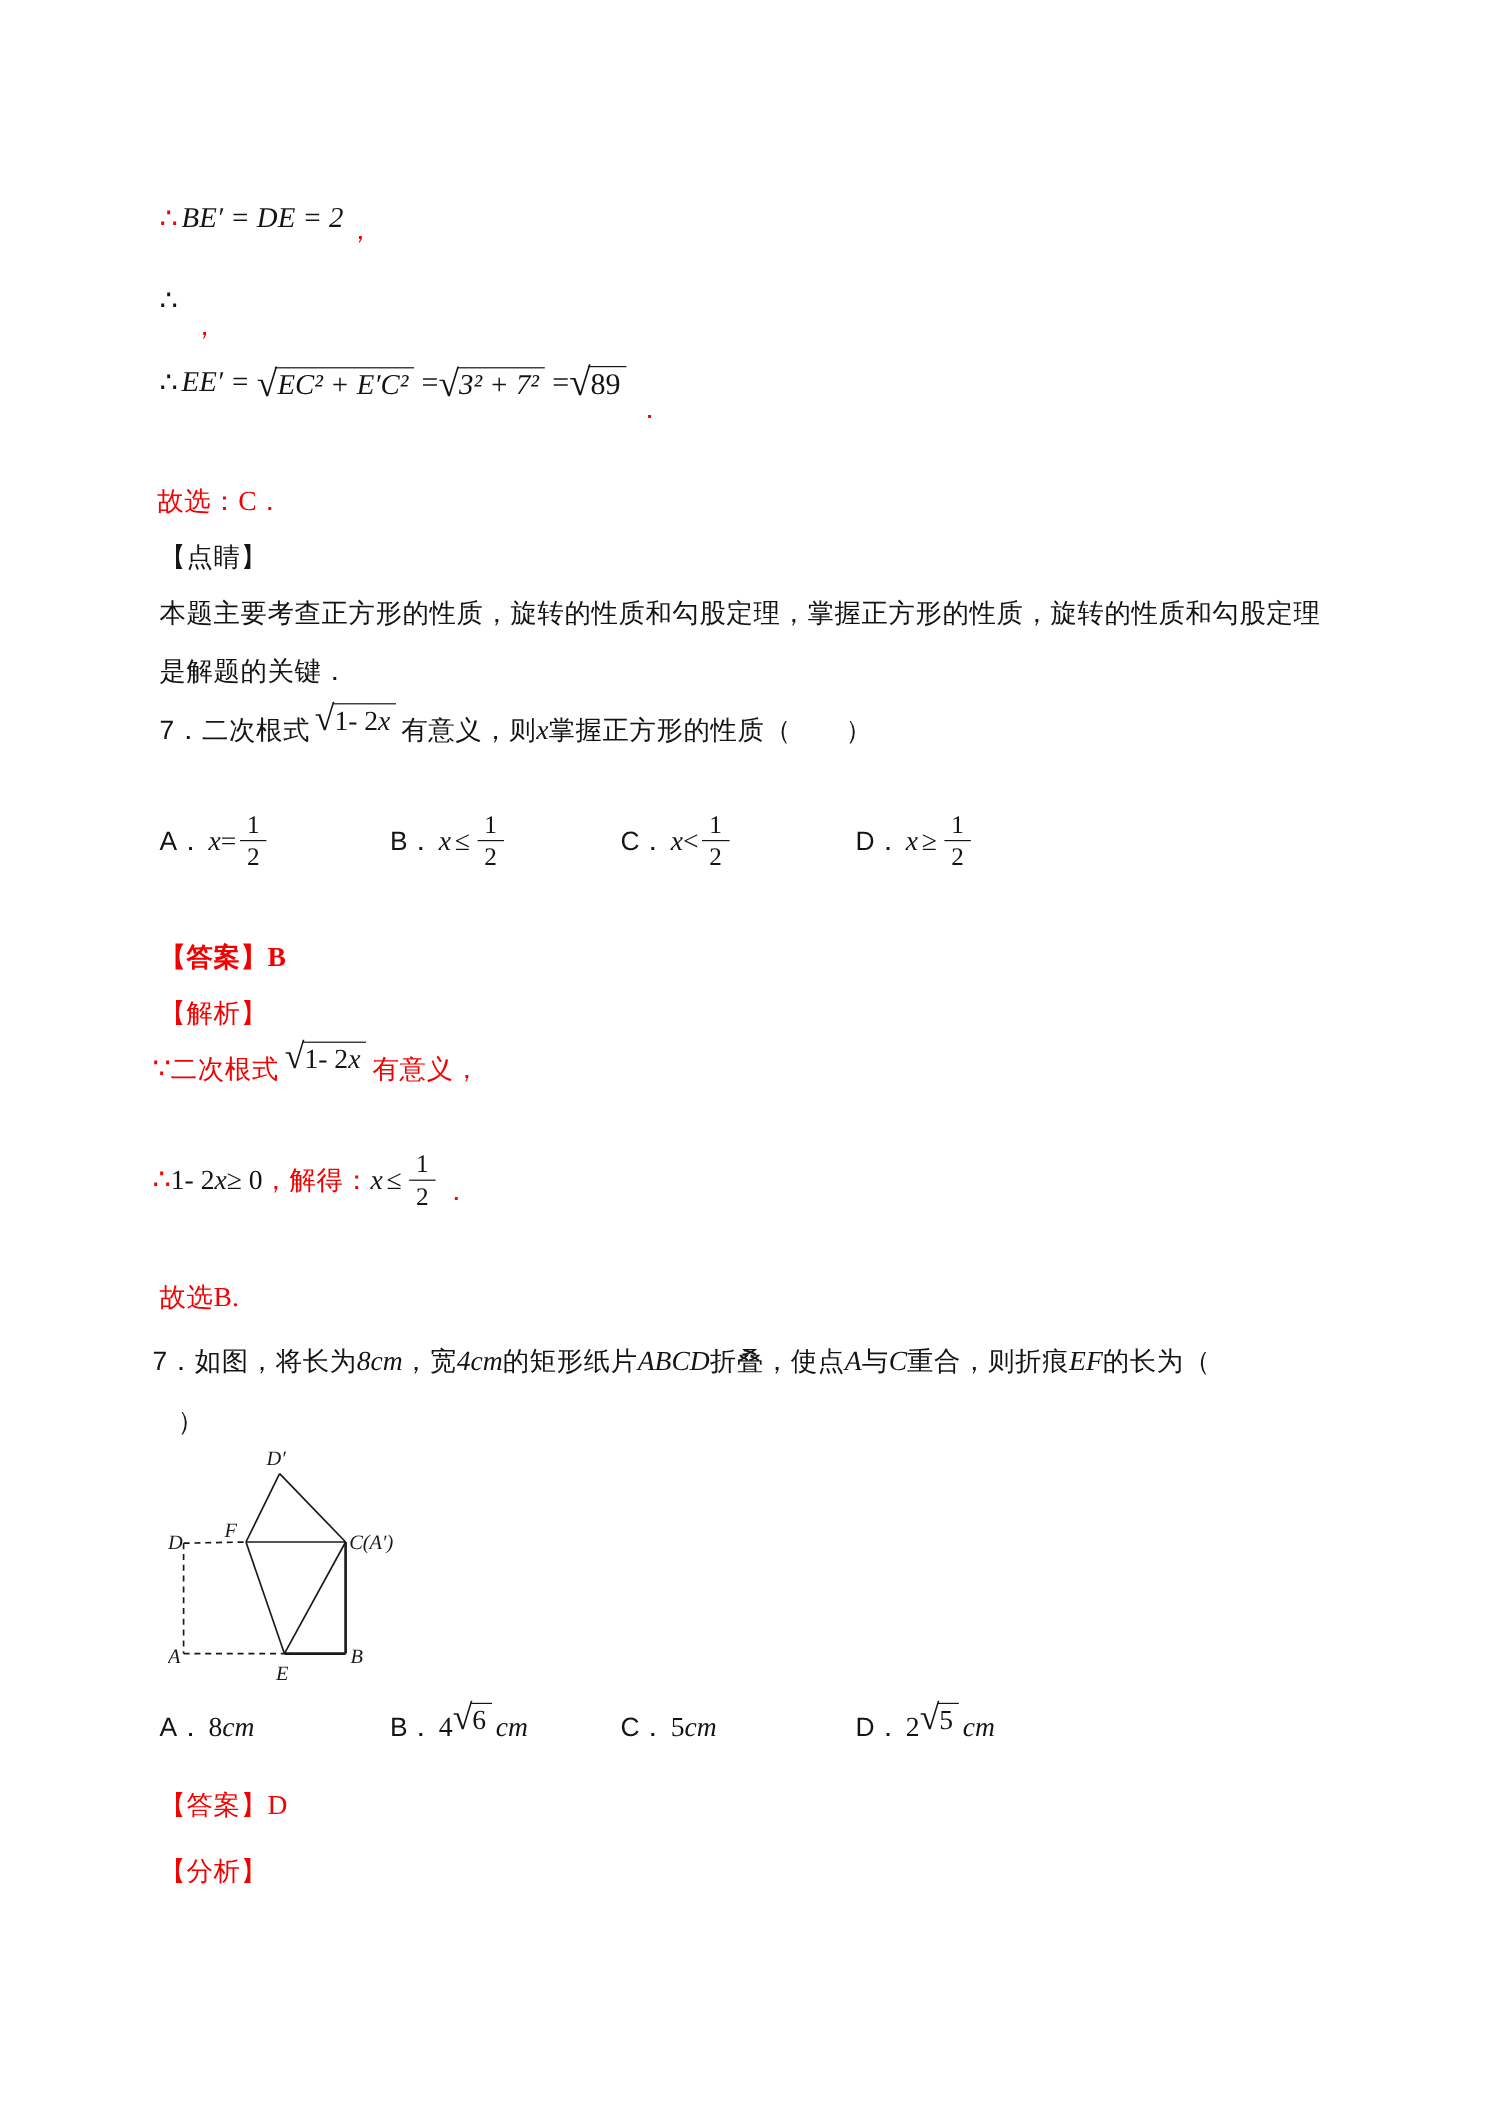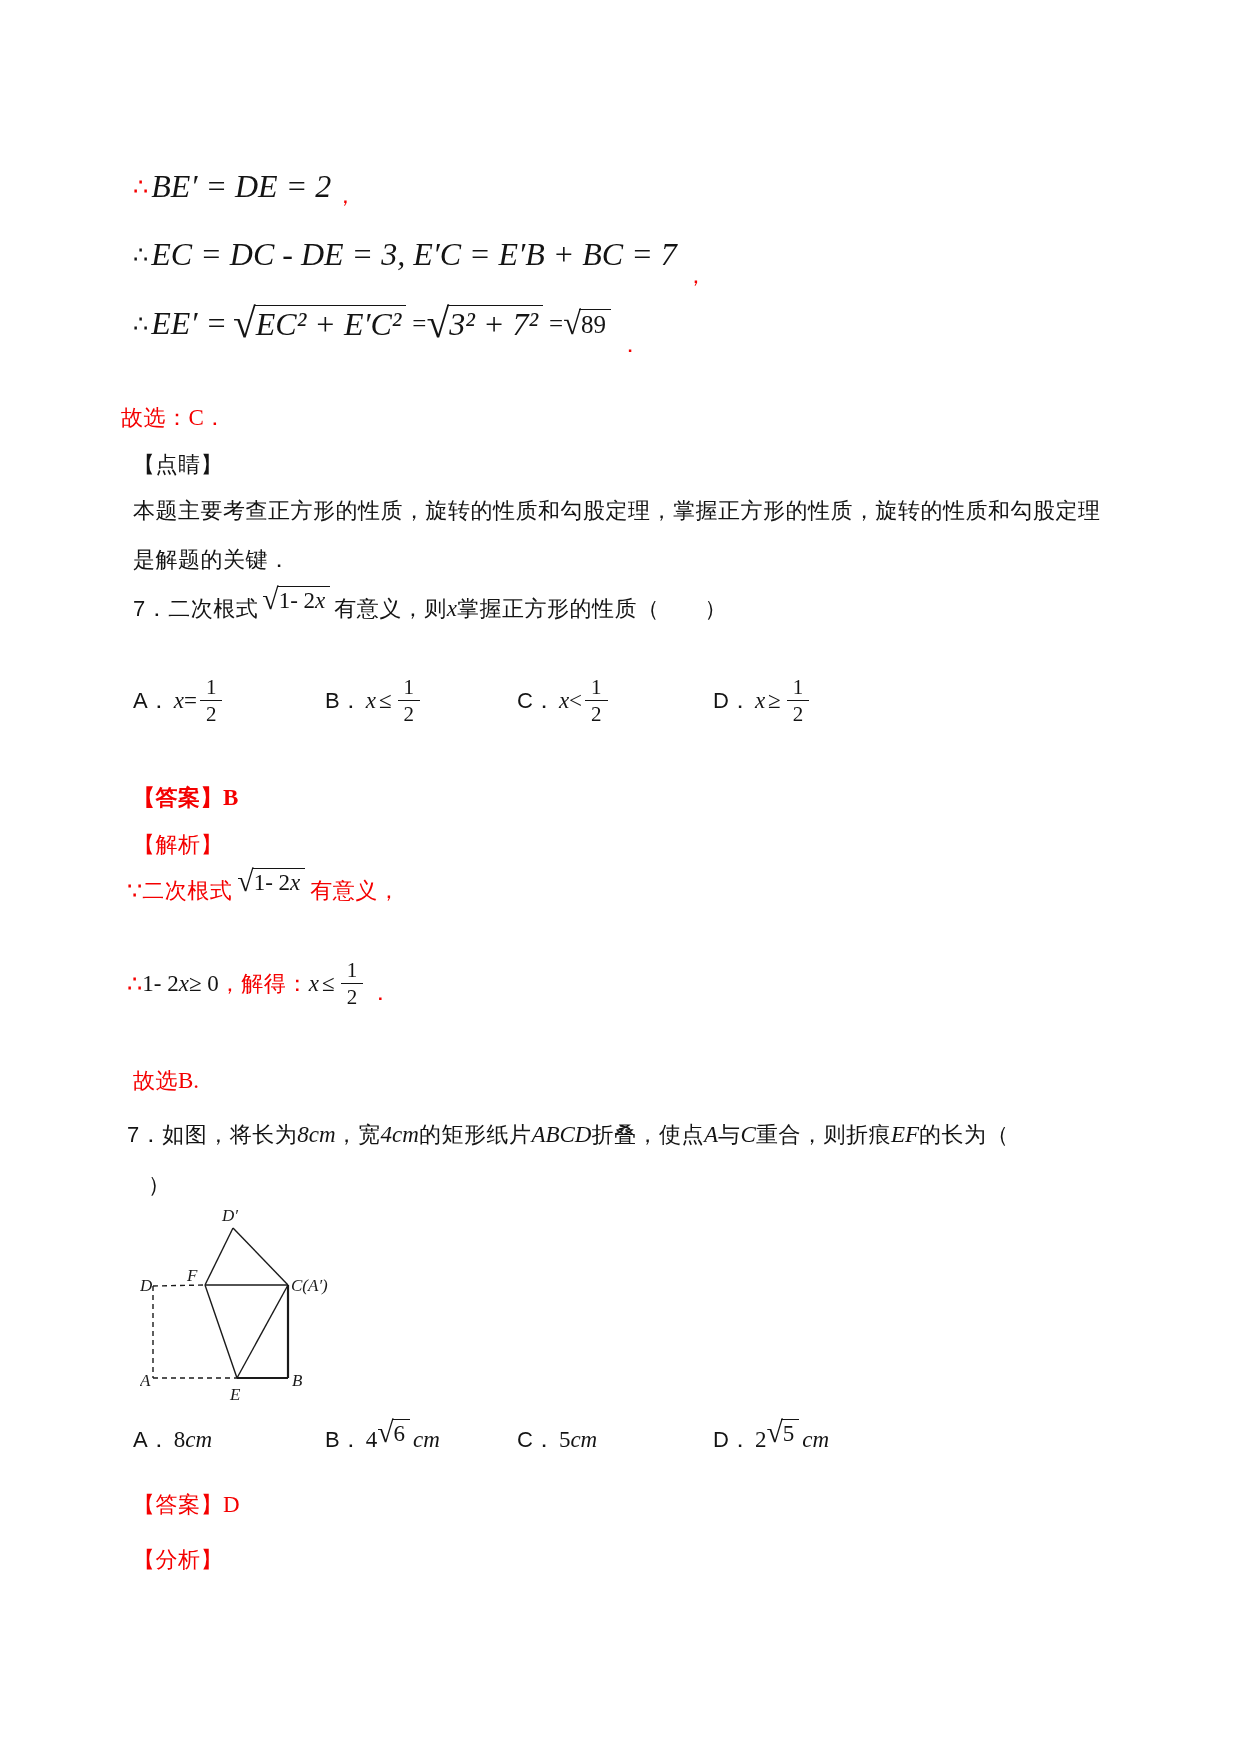--- a/index.html
+++ b/index.html
@@ -6,21 +6,21 @@
   html,body { background:#ffffff; }
   body {
     width:1240px; height:1754px; position:relative;
     font-family:"Liberation Sans", sans-serif;
     color:#141414;
   }
   .line { position:absolute; white-space:nowrap; }
   .flexline { display:flex; align-items:center; }
   .cn { font-size:22px; line-height:1.35; letter-spacing:0.5px; }
   .red { color:#f40000; }
-  .m  { font-family:"Liberation Serif", serif; font-style:italic; font-size:32px; }
+  .m  { font-family:"Liberation Serif", serif; font-style:italic; font-size:24px; }
   .mu { font-family:"Liberation Serif", serif; font-style:normal; font-size:25px; }
   .m23 { font-family:"Liberation Serif", serif; font-style:italic; font-size:23px; }
   .mu23 { font-family:"Liberation Serif", serif; font-style:normal; font-size:23px; }
   .tf { font-family:"Liberation Serif", serif; font-style:normal; font-size:24px; margin-right:3px; }
   
   .rad { display:inline-flex; align-items:flex-start; white-space:nowrap; }
   .rsign { font-size:1.3em; line-height:0.9; font-style:normal; }
   .rbar { border-top:1.6px solid currentColor; padding:2px 5px 0 2px; margin-left:-2px; line-height:1.05; }
   .raise8 { position:relative; top:-9px; }
   .raise5 { position:relative; top:-7px; }
@@ -42,21 +42,20 @@
 <body>
 
 <div class="line flexline" style="top:168px; left:133px;">
   <span class="tf red">∴</span>
   <span class="m">BE′ = DE = 2</span>
   <span class="cn red shift1">，</span>
 </div>
 
 <div class="line flexline" style="top:236px; left:133px;">
   <span class="tf">∴</span>
-  <span class="m">EC = DC - DE = 3, E′C = E′B + BC = 7</span>
   <span class="cn red shift2">，</span>
 </div>
 
 <div class="line flexline" style="top:305px; left:133px;">
   <span class="tf">∴</span>
   <span class="m">EE′ =</span>
   <span class="gap6"></span>
   <span class="rad m">
       <span class="rsign">√</span>
       <span class="rbar">EC² + E′C²</span>
@@ -69,21 +68,21 @@
     </span>
   <span class="gap6"></span>
   <span class="mu">=</span>
   <span class="rad mu">
       <span class="rsign">√</span>
       <span class="rbar">89</span>
     </span>
   <span class="cn red shift2">．</span>
 </div>
 
-<div class="line" style="top:403px; left:121px;">
+<div class="line" style="top:403px; left:131px;">
   <span class="cn red">故选：</span><span class="mu23 red">C</span><span class="cn red">．</span>
 </div>
 
 <div class="line cn" style="top:450px; left:133px;">【点睛】</div>
 
 <div class="line cn" style="top:496px; left:133px;">本题主要考查正方形的性质，旋转的性质和勾股定理，掌握正方形的性质，旋转的性质和勾股定理</div>
 
 <div class="line cn" style="top:545px; left:133px;">是解题的关键．</div>
 
 <div class="line flexline" style="top:594px; left:133px;">

